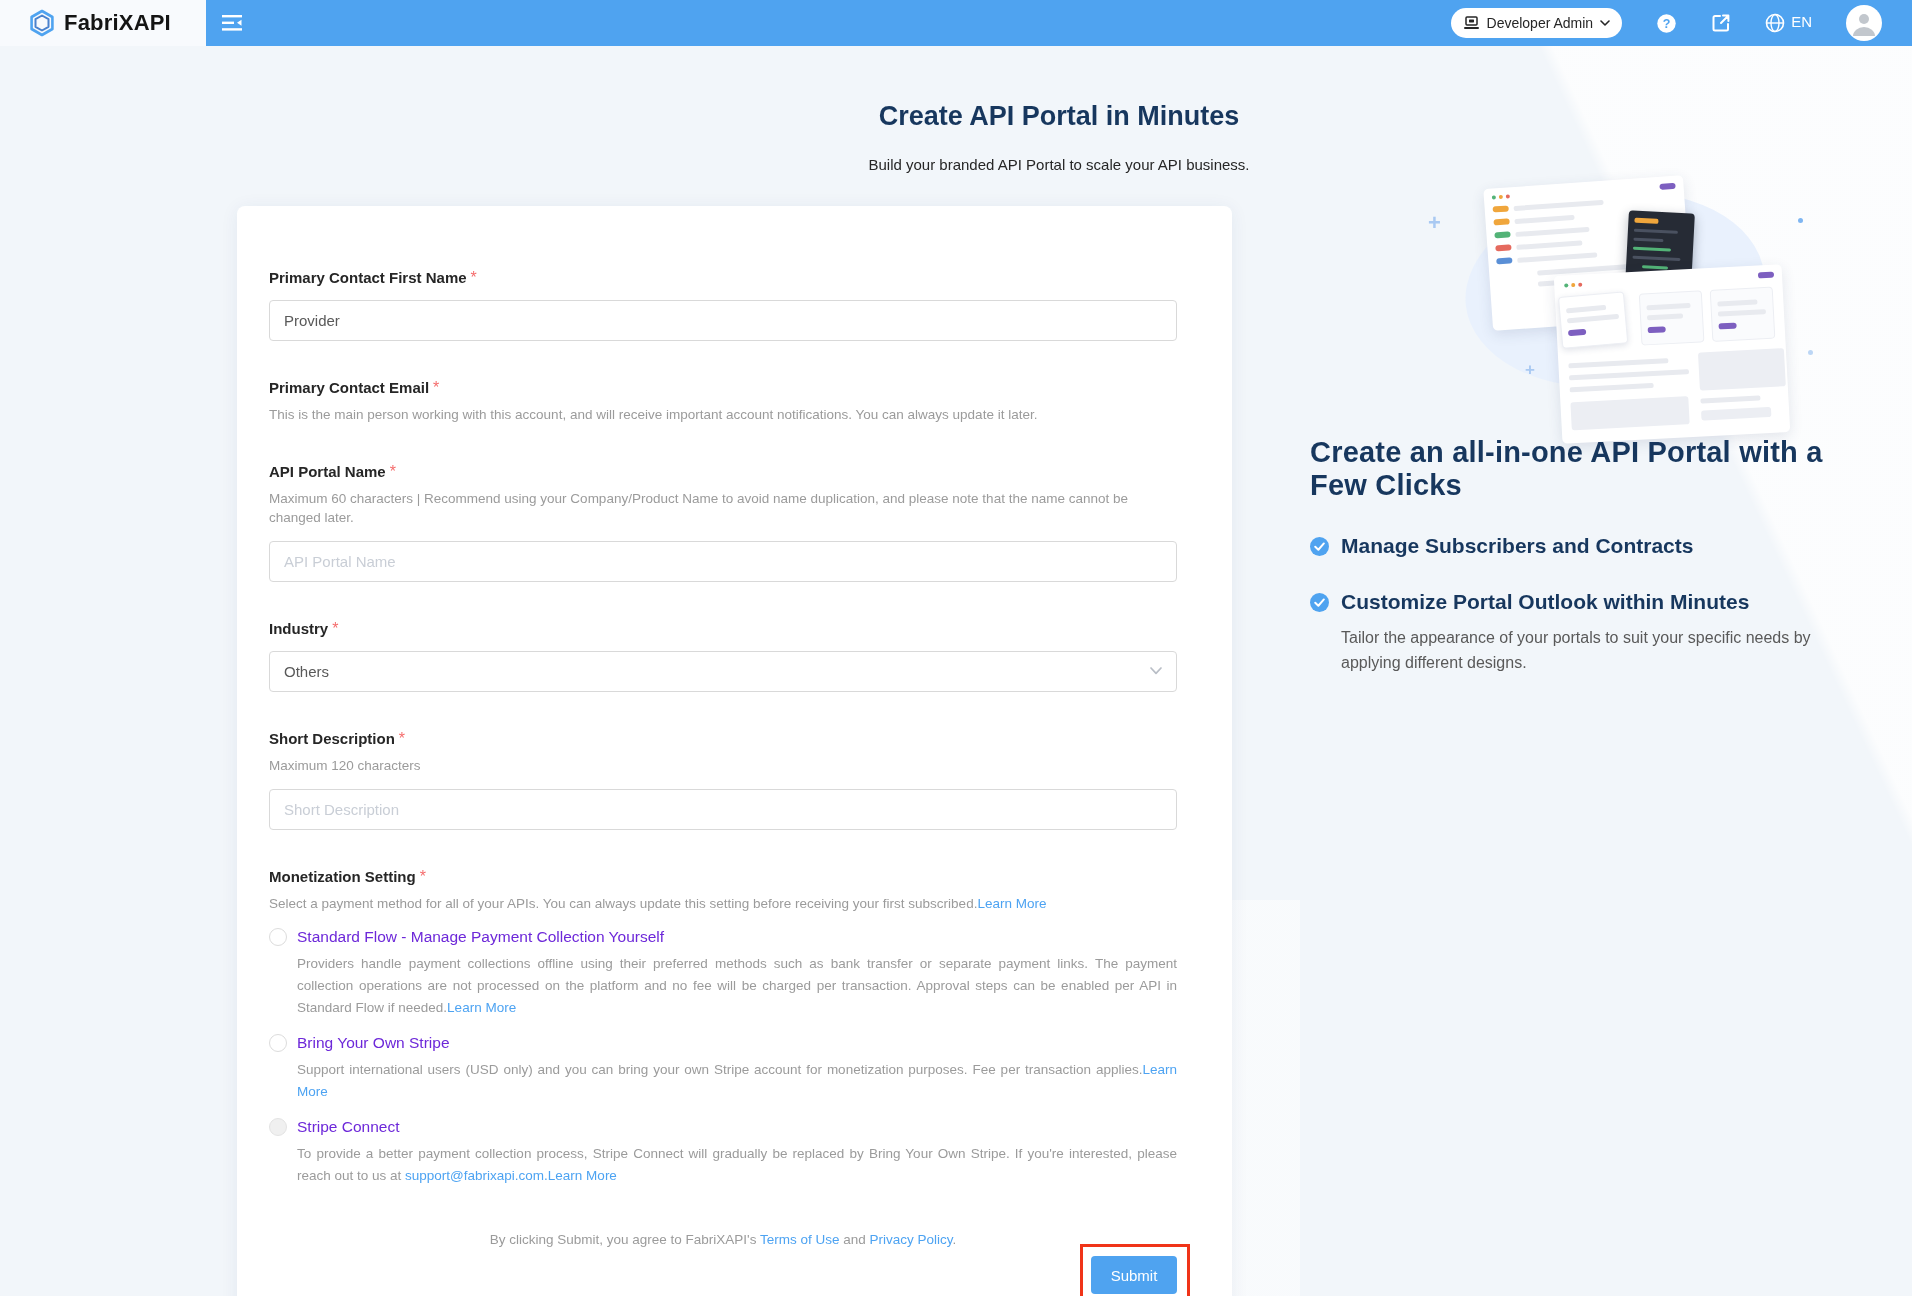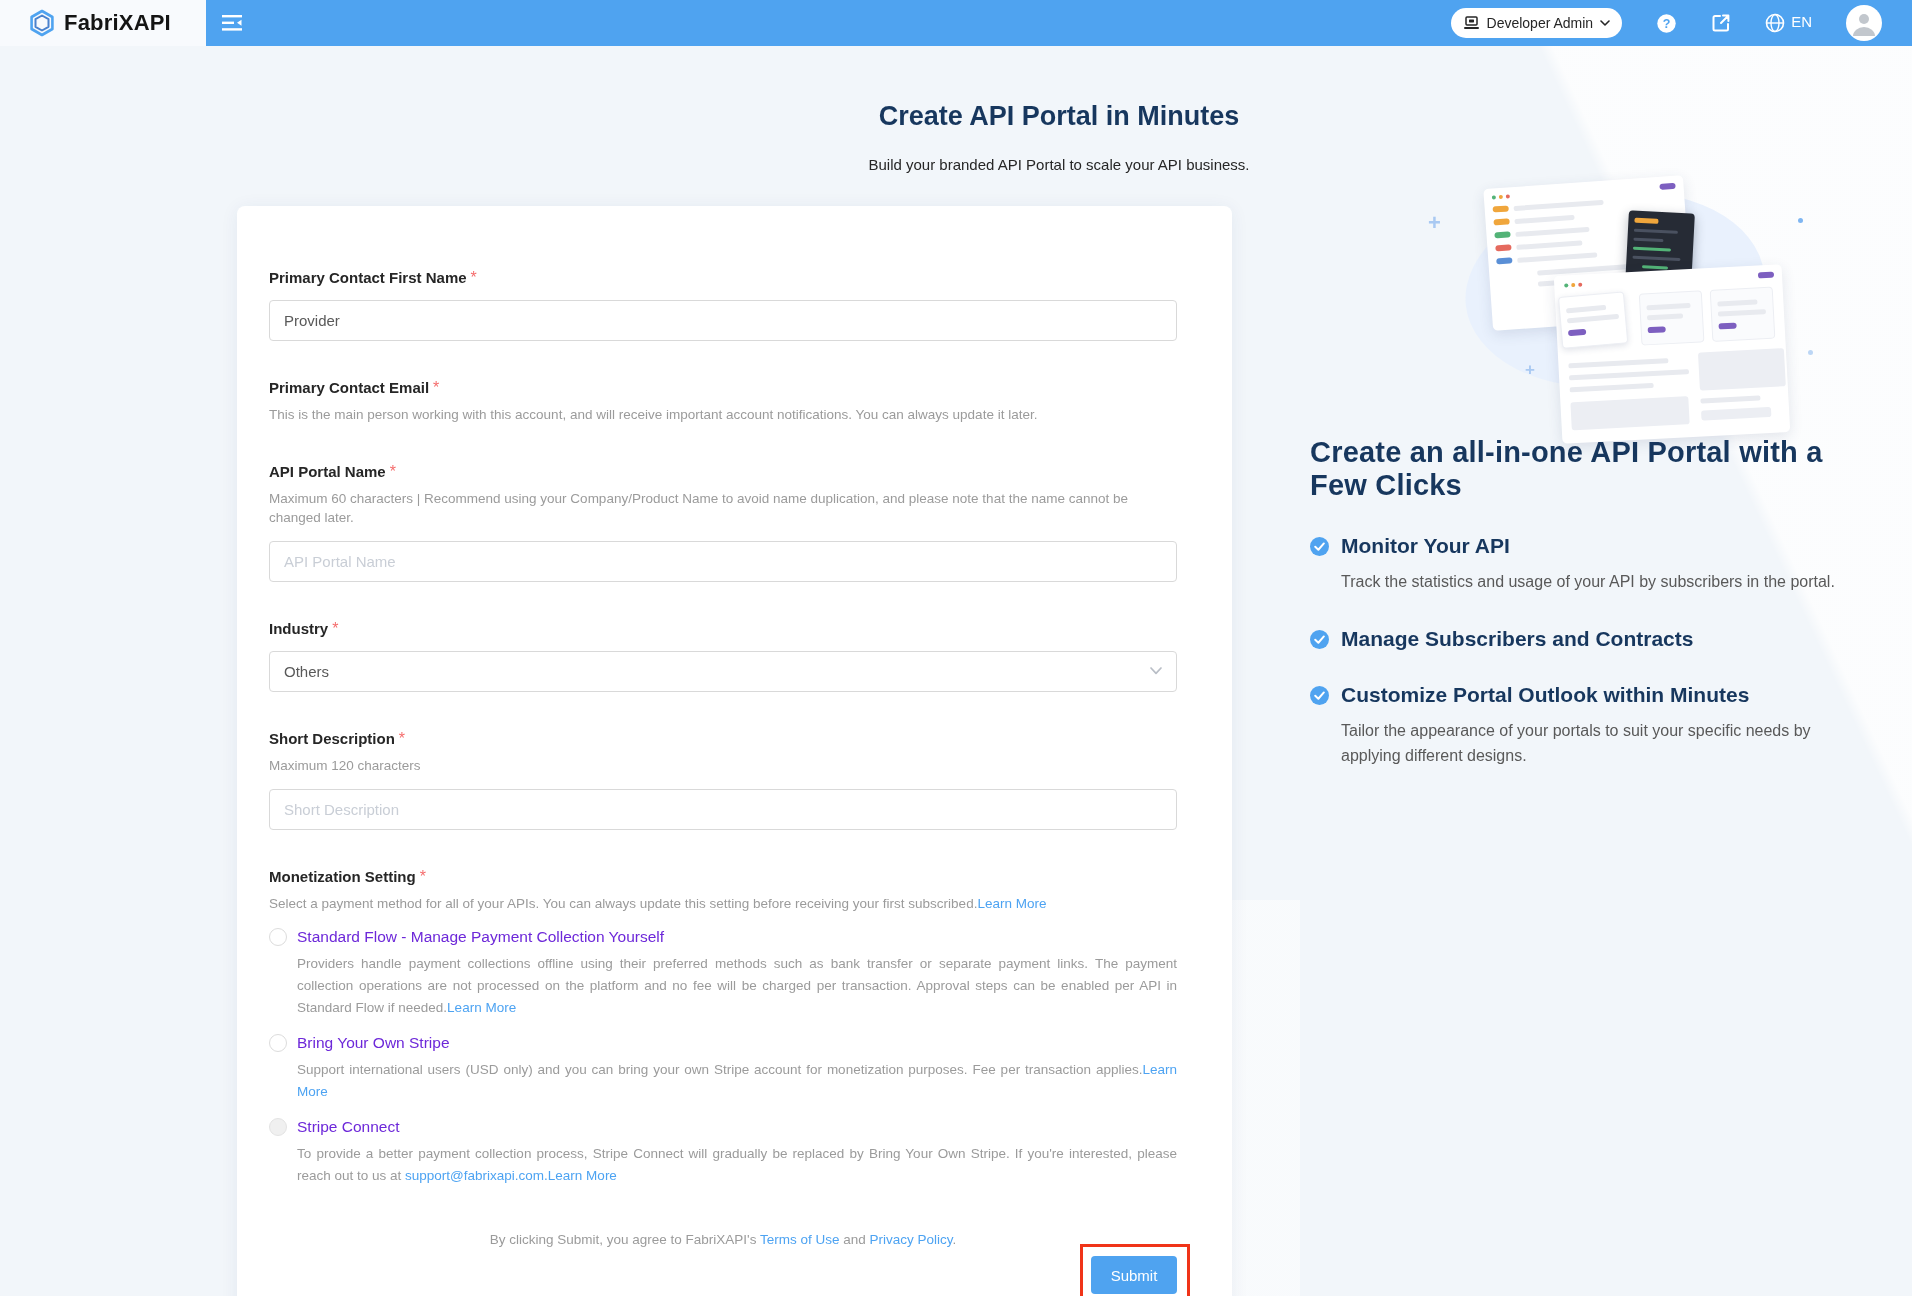--- a/index.html
+++ b/index.html
@@ -339,30 +339,20 @@
               <div class="gbox" style="width:86px; height:38px;"></div>
               <div class="gl" style="width:60px; margin-top:8px;"></div>
               <div class="gbox" style="width:70px; height:10px; margin-top:7px;"></div>
             </div>
           </div>
         </div>
       </div>
 
       <div class="aside-heading">Create an all-in-one API Portal with a Few Clicks</div>
 
-      <div class="feature">
-        <svg class="check" viewBox="0 0 20 20">
-          <circle cx="10" cy="10" r="10" fill="#4fa3f0"></circle>
-          <polyline points="5.5,10.3 8.8,13.4 14.6,6.8" fill="none" stroke="#fff" stroke-width="2.1" stroke-linecap="round" stroke-linejoin="round"></polyline>
-        </svg>
-        <div>
-          <div class="feat-title">Monitor Your API</div>
-          <div class="feat-desc">Track the statistics and usage of your API by subscribers in the portal.</div>
-        </div>
-      </div>
 
       <div class="feature">
         <svg class="check" viewBox="0 0 20 20">
           <circle cx="10" cy="10" r="10" fill="#4fa3f0"></circle>
           <polyline points="5.5,10.3 8.8,13.4 14.6,6.8" fill="none" stroke="#fff" stroke-width="2.1" stroke-linecap="round" stroke-linejoin="round"></polyline>
         </svg>
         <div>
           <div class="feat-title">Manage Subscribers and Contracts</div>
         </div>
       </div>

